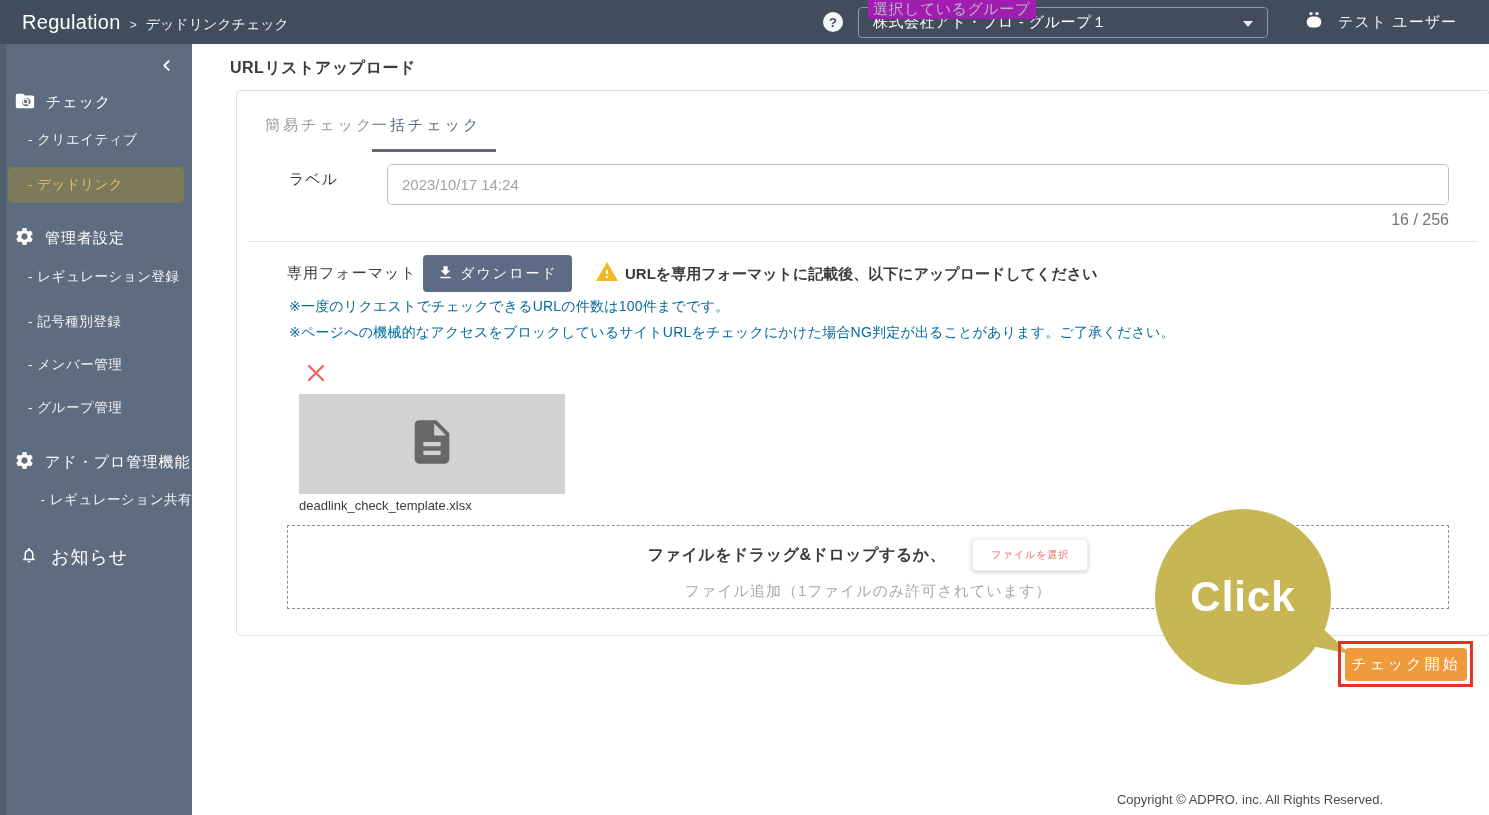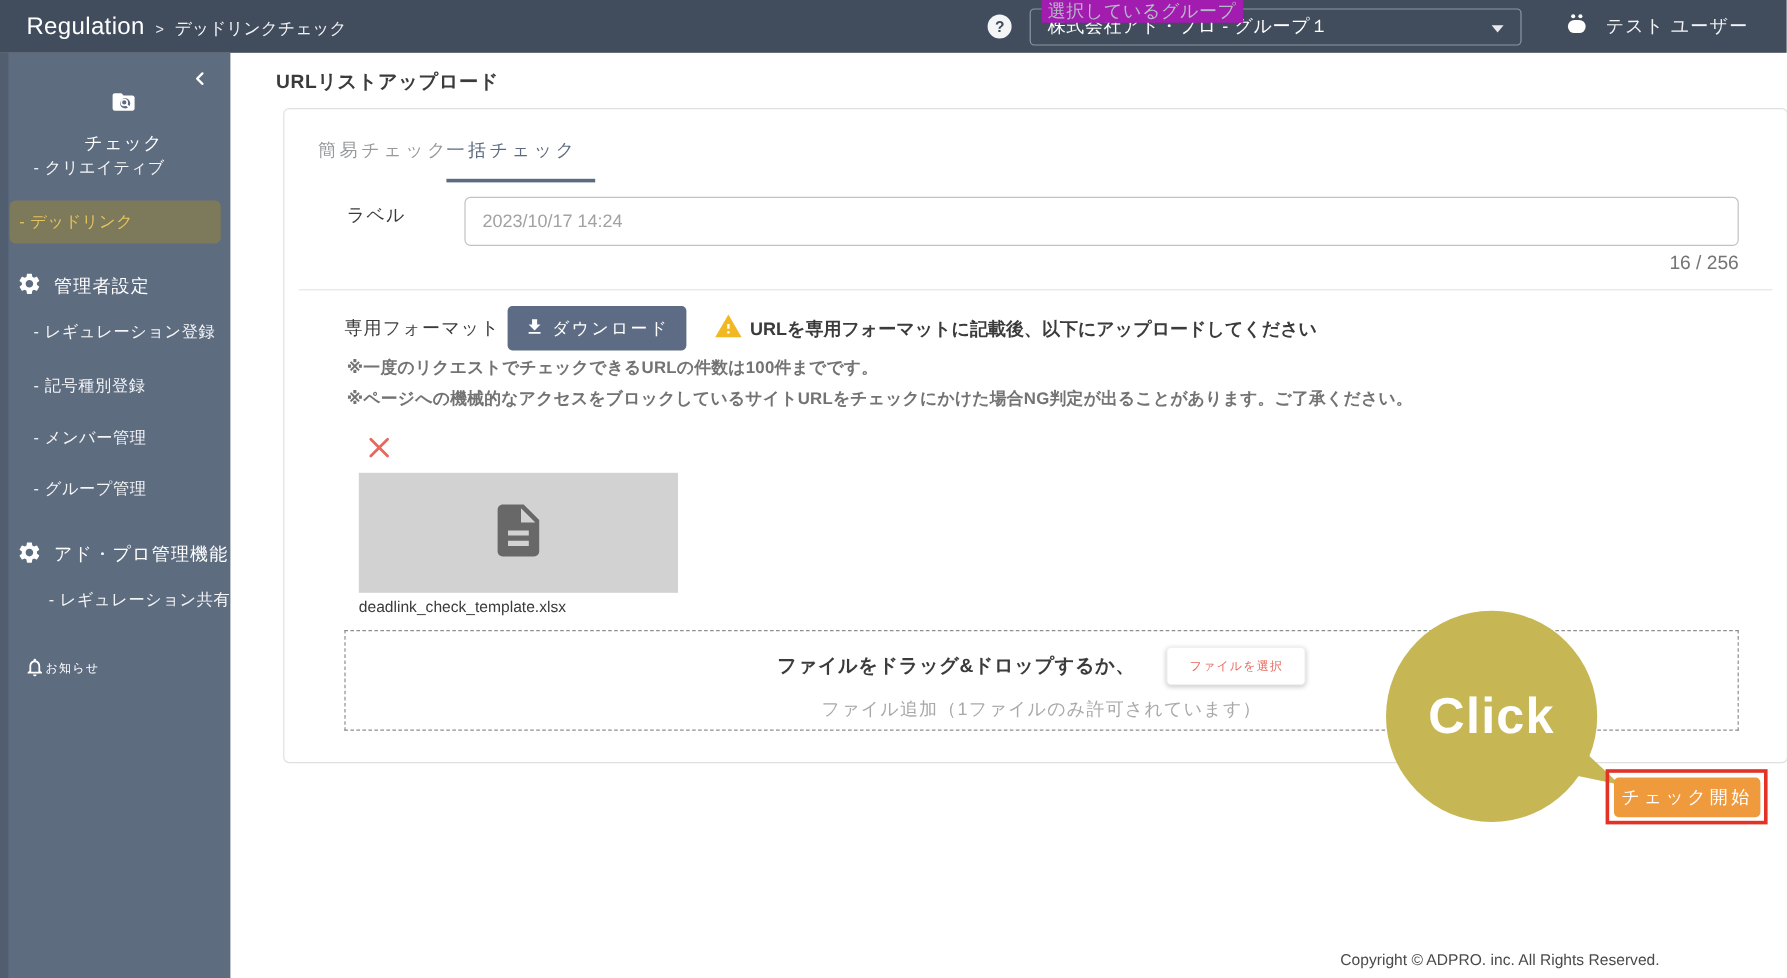--- a/index.html
+++ b/index.html
@@ -31,23 +31,23 @@
 
   
   .sidebar { position:absolute; top:44px; left:0; width:192px; height:771px; background:#5e6c80; z-index:10; }
   .sidebar::before { content:""; position:absolute; left:0; top:0; width:7px; height:100%; background:#515e70; }
   .sb-row { position:absolute; left:7px; right:0; color:#fff; }
   .sb-collapse { top:14px; height:22px; text-align:right; padding-right:18px; cursor:pointer; }
   .sb-group-hdr { display:flex; align-items:center; gap:10px; padding-left:7px; font-size:15px;
                   letter-spacing:1px; height:24px; cursor:pointer; }
   .sb-item { padding-left:21px; font-size:13.5px; letter-spacing:.5px; height:20px; line-height:20px;
              color:#f4f5f7; cursor:pointer; }
-  .sb-item.active { left:8px; right:8px; padding-left:8px; height:36px; line-height:36px;
+  .sb-item.active { left:8px; right:8px; padding-left:20px; height:36px; line-height:36px;
                     background:#7d795b; border-radius:5px; color:#e5c25d; }
-  .sb-notice { display:flex; align-items:center; padding-left:13px; font-size:10px;
+  .sb-notice { display:flex; align-items:center; gap:13px; padding-left:13px; font-size:18px;
                letter-spacing:1px; height:24px; cursor:pointer; }
 
   
   .main { position:absolute; left:192px; top:44px; width:1203px; height:771px; background:#fff; }
   .page-title { position:absolute; left:38px; top:14px; font-size:16px; font-weight:bold;
                 color:#3b3b3b; letter-spacing:.5px; }
   .card { position:absolute; left:44px; top:46px; width:1254px; height:546px; background:#fff;
           border:1px solid #e0e0e0; border-radius:5px; }
 
   .tab { position:absolute; top:25px; font-size:15px; letter-spacing:3px; cursor:pointer; }
@@ -64,21 +64,21 @@
   .hr1 { position:absolute; left:12px; right:12px; top:150px; height:1px; background:#e5e5e5; }
 
   .fmt-label { position:absolute; left:50px; top:173px; font-size:15px; color:#3b3b3b; letter-spacing:1px; }
   .dl-btn { position:absolute; left:186px; top:164px; width:149px; height:37px; background:#5d6c84;
             border:none; border-radius:4px; color:#fff; font-size:14px; letter-spacing:2px;
             display:flex; align-items:center; justify-content:center; gap:6px; cursor:pointer;
             font-family:inherit; }
   .warn-wrap { position:absolute; left:358px; top:169px; display:flex; align-items:center; gap:6px; }
   .warn-text { font-size:15px; font-weight:bold; color:#3b3b3b; }
 
-  .note { position:absolute; left:52px; font-size:14px; font-weight:700; color:#737373; letter-spacing:.2px; }
+  .note { position:absolute; left:52px; font-size:14px; font-weight:400; color:#0369a1; letter-spacing:.2px; }
   .note-1 { top:207px; } .note-2 { top:233px; }
 
   .remove-x { position:absolute; left:69px; top:272px; width:22px; height:22px; cursor:pointer; }
   .thumb { position:absolute; left:62px; top:303px; width:266px; height:100px; background:#d2d2d2;
            display:flex; align-items:center; justify-content:center; }
   .file-name { position:absolute; left:62px; top:407px; font-size:13px; color:#3b3b3b; }
 
   .dropzone { position:absolute; left:50px; top:434px; width:1162px; height:84px;
               border:1px dashed #8f8f8f; }
   .dz-line1 { position:absolute; left:0; right:0; top:13px; display:flex; align-items:center;
@@ -135,21 +135,21 @@
 
   <div class="sidebar">
     <div class="sb-row sb-collapse">
       <span>
         <svg width="15" height="15" viewBox="0 0 24 24">
             <path d="M15.5 19l-7-7 7-7" fill="none" stroke="#fff" stroke-width="3" stroke-linecap="round" stroke-linejoin="round"></path>
           </svg>
       </span>
     </div>
 
-    <div class="sb-row sb-group-hdr" style="top:30px;flex-direction:column;">
+    <div class="sb-row sb-group-hdr" style="top:46px;">
       <span>
         <svg width="22" height="22" viewBox="0 0 24 24">
           <path fill="#fff" d="M10 4H4c-1.1 0-2 .9-2 2v12c0 1.1.9 2 2 2h16c1.1 0 2-.9 2-2V8c0-1.1-.9-2-2-2h-8l-2-2z"></path>
           <circle cx="13.4" cy="13.2" r="4.6" fill="#5e6c80"></circle>
           <circle cx="12.6" cy="12.4" r="2.7" fill="none" stroke="#fff" stroke-width="1.5"></circle>
           <line x1="14.7" y1="14.5" x2="17.2" y2="17" stroke="#fff" stroke-width="1.7" stroke-linecap="round"></line>
         </svg>
       </span>
       <span>チェック</span>
     </div>

